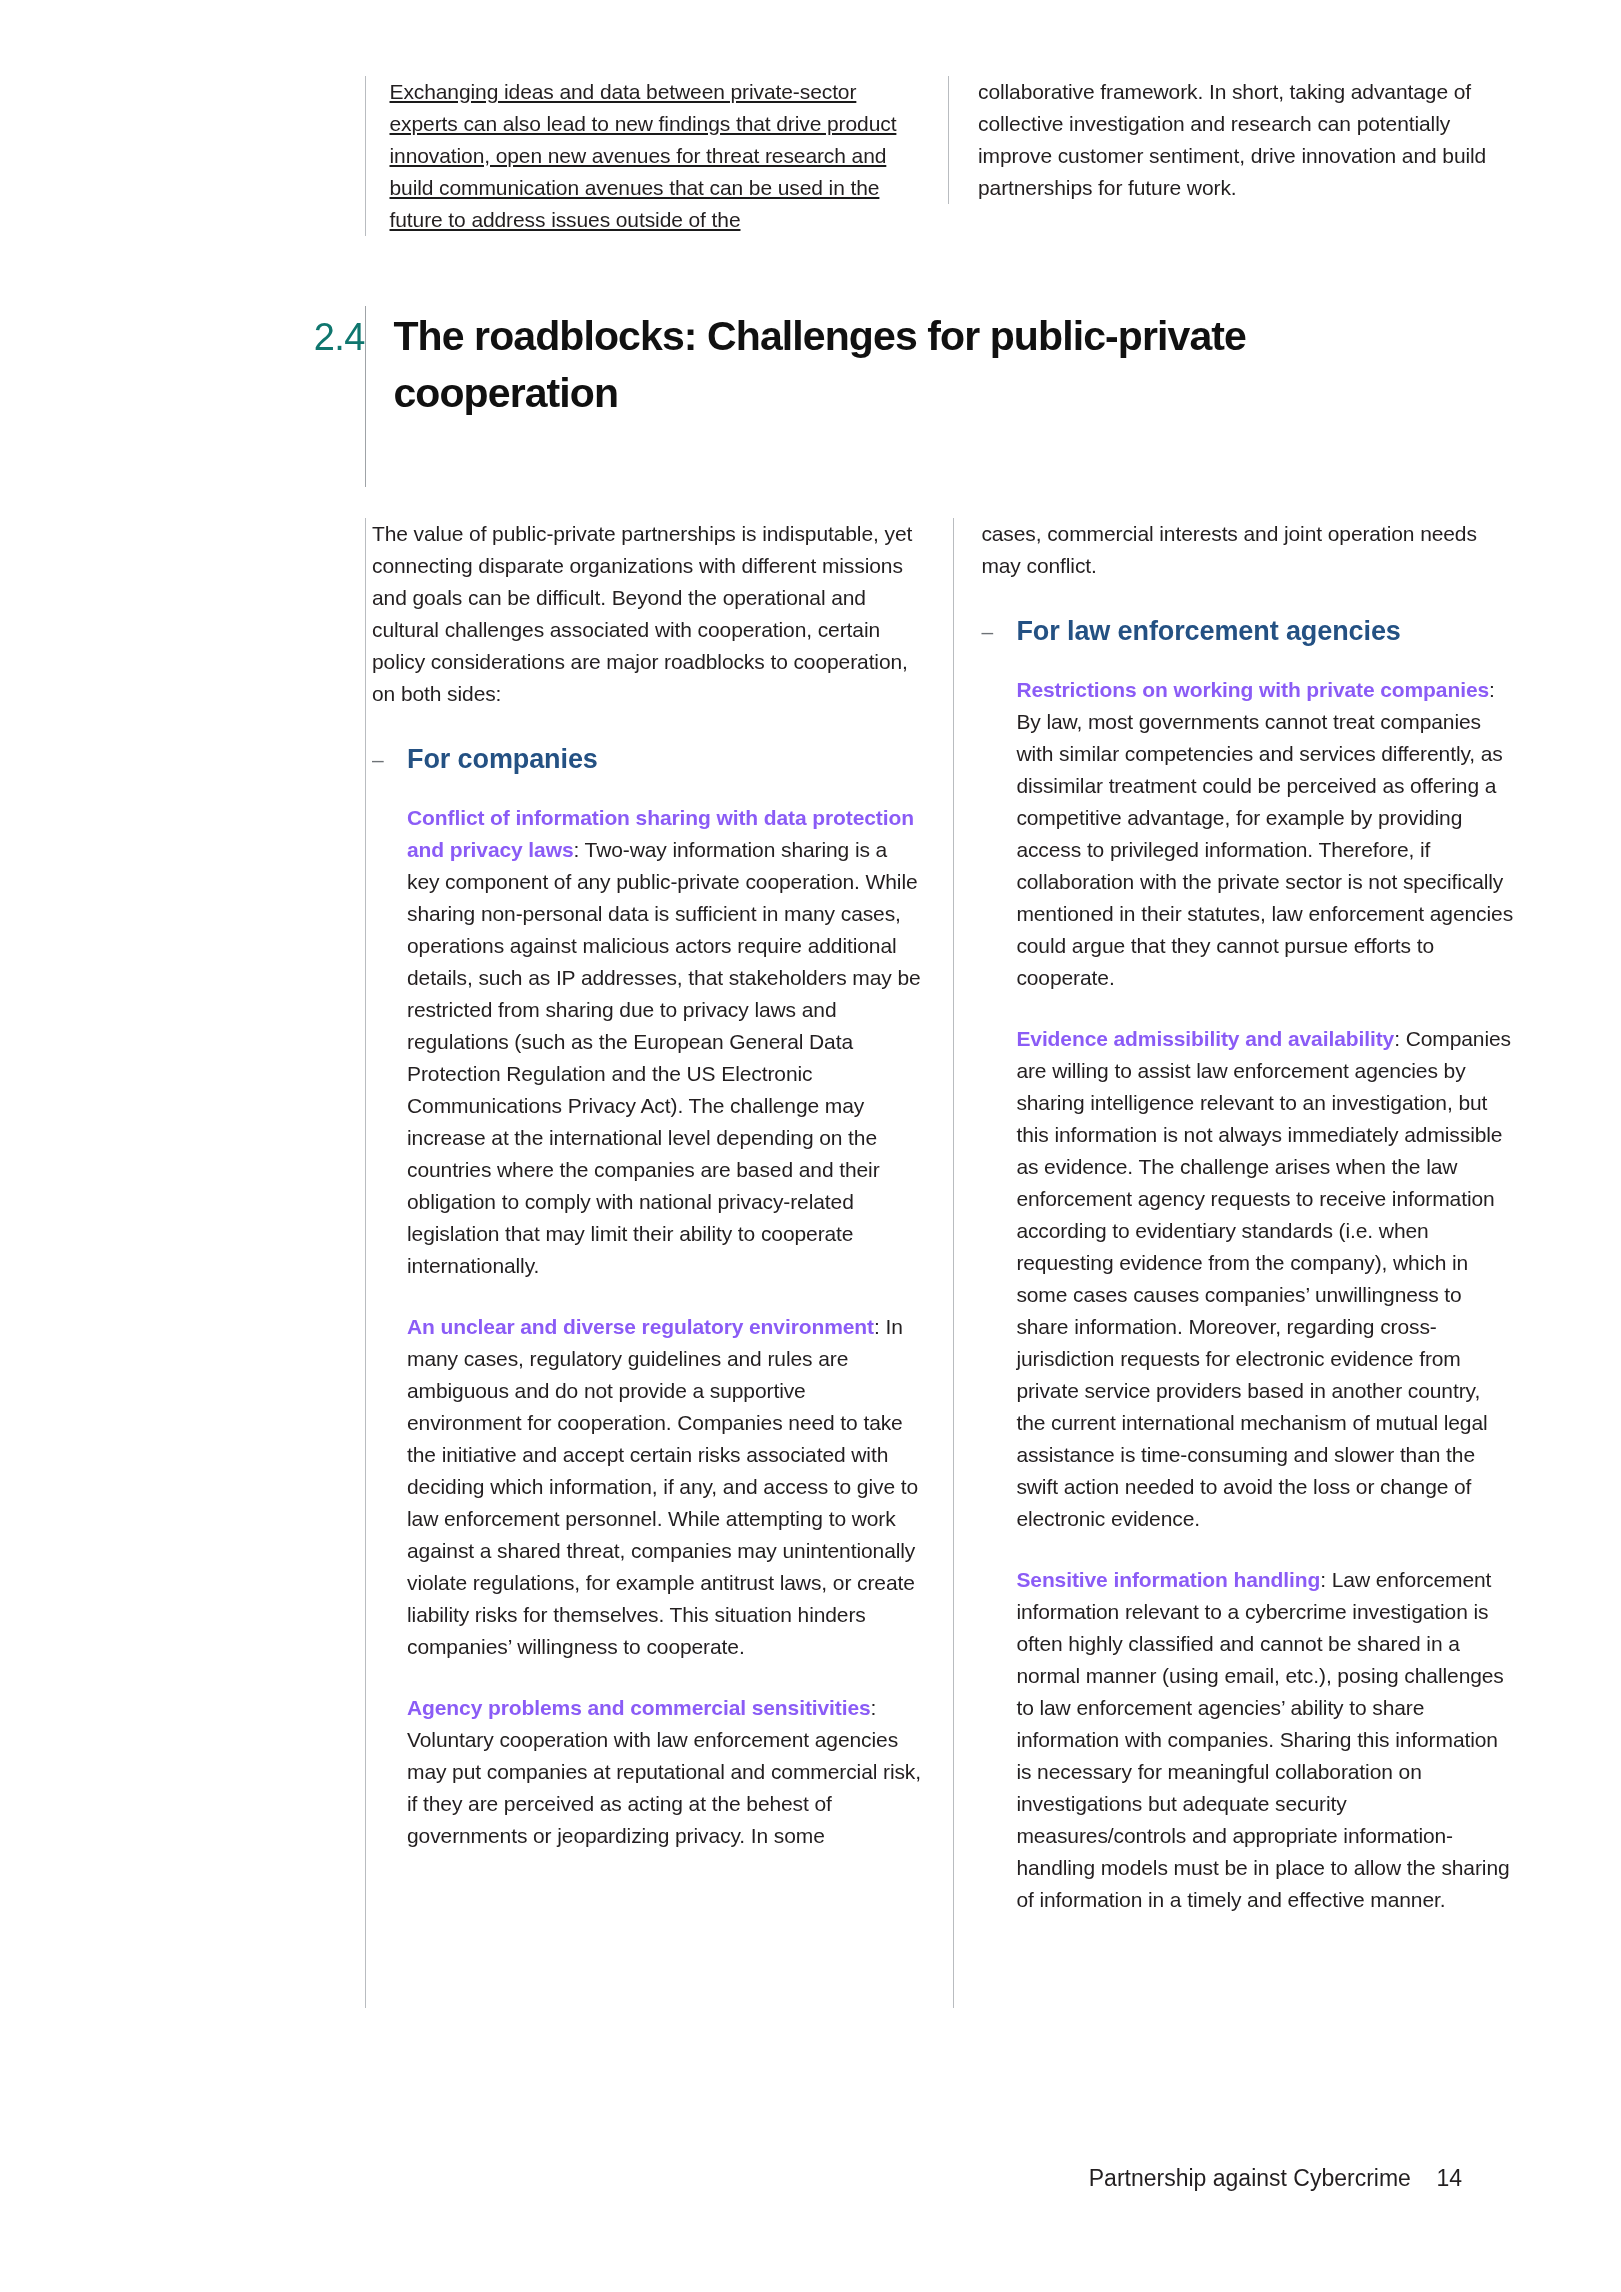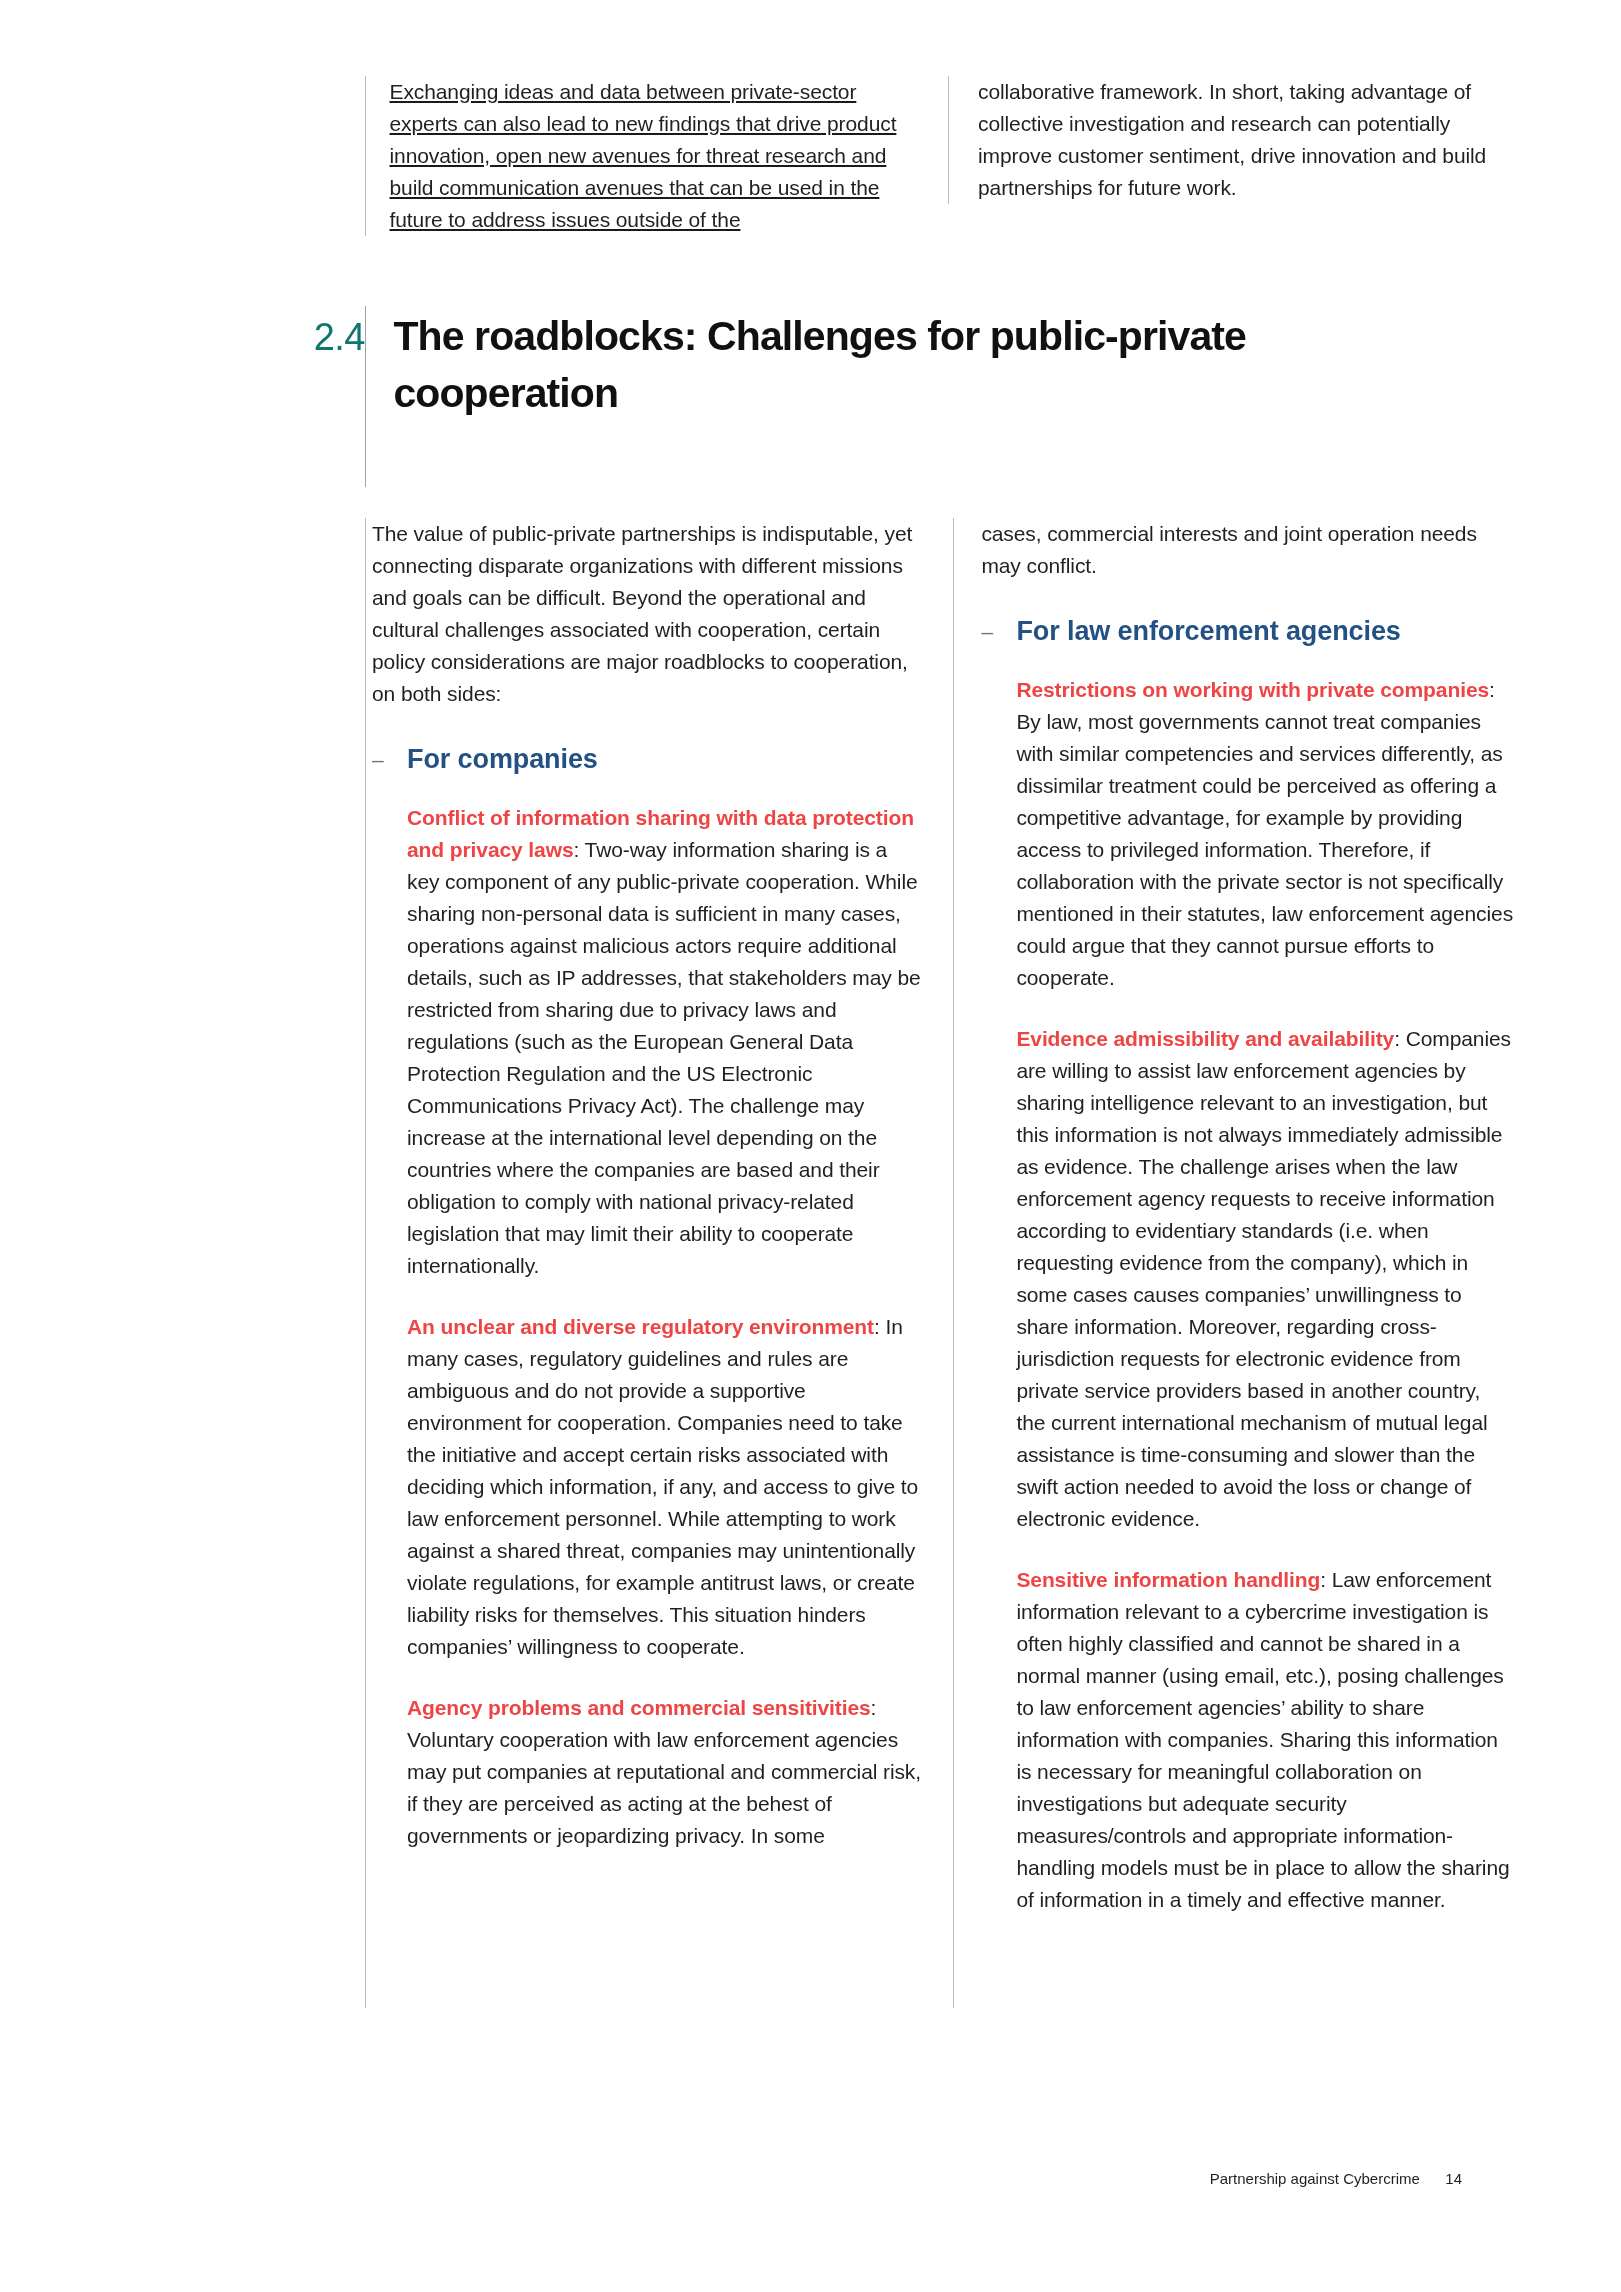--- a/index.html
+++ b/index.html
@@ -149,32 +149,32 @@
   
   .sub {
     margin-left: 35px;
   }
   .sub p.body {
     margin-bottom: 29px;
   }
   .sub p.body:last-child { margin-bottom: 0; }
   .lead {
     font-weight: 700;
-    color: #ef4444;
+    color: #8b5cf6;
   }
 
   
   .footer {
     position: absolute;
     left: 0;
     right: 0;
     bottom: 102px;
     padding-right: 159px;
     text-align: right;
-    font-size: 15px;
+    font-size: 23px;
     line-height: 25.5px;
     color: #231f20;
   }
   .footer .pnum {
     display: inline-block;
     margin-left: 25.5px;
     font-weight: 400;
   }
 </style>
 </head>

